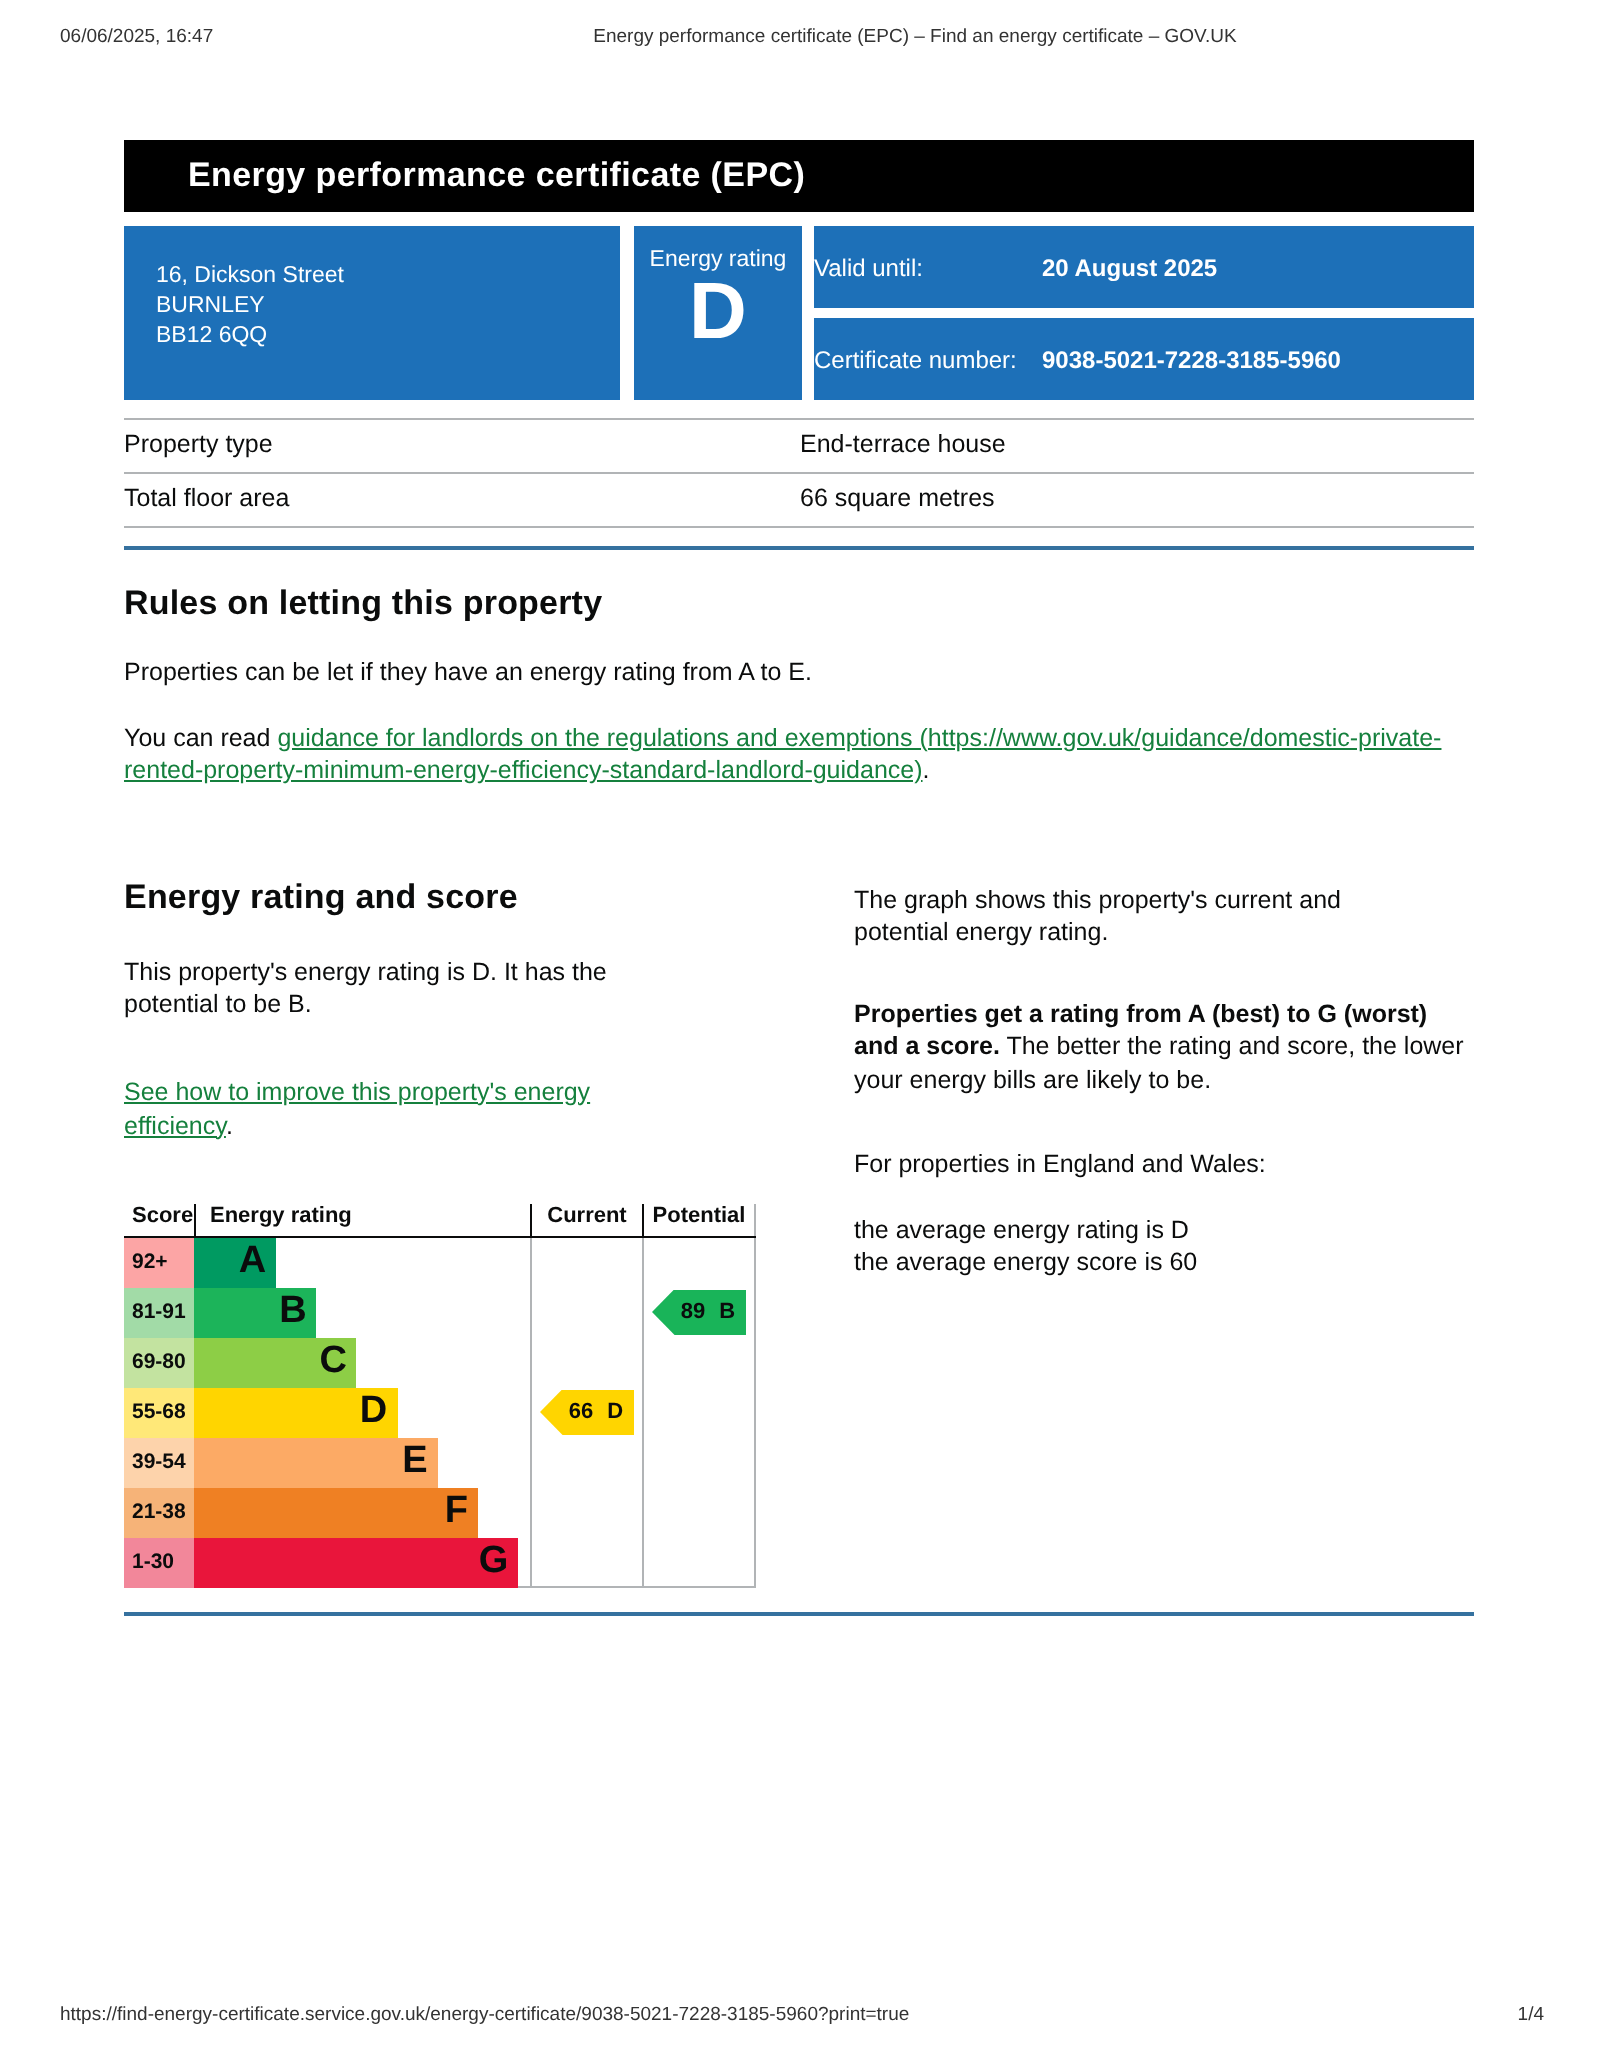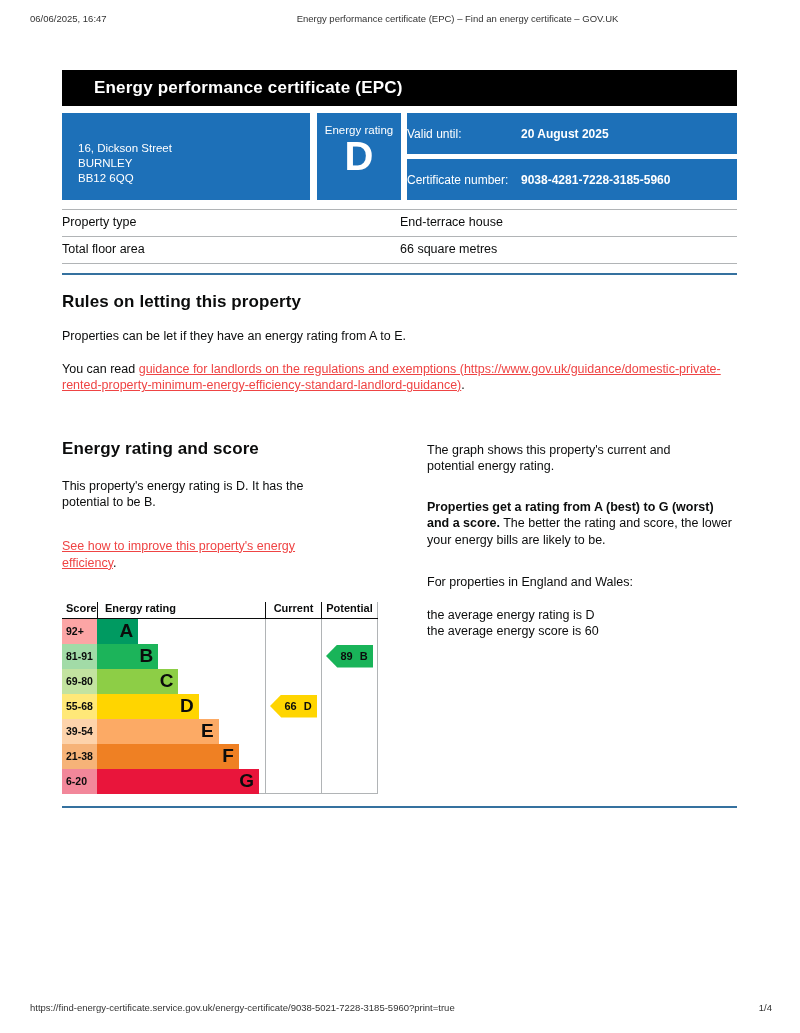--- a/index.html
+++ b/index.html
@@ -18,42 +18,42 @@
 
   .content { margin:0 63px 0 62px; width:675px; }
 
   
   .banner { margin-top:70px; background:#000; height:36px; line-height:36px; padding-left:32px; }
   .banner h1 { display:inline; color:#fff; font-size:17px; font-weight:bold; letter-spacing:0.2px; }
 
   
   .summary { margin-top:7px; display:flex; }
   .bluebox { background:#1d70b8; color:#fff; }
-  .address-box { width:248px; height:87px; padding:13px 16px; font-size:11.5px; line-height:15px; white-space:pre-line; }
+  .address-box { width:248px; height:87px; padding:3px 16px; font-size:11.5px; line-height:15px; white-space:pre-line; }
   .rating-box { width:84px; height:87px; margin-left:7px; text-align:center; }
   .rating-box .rb-label { font-size:11.5px; margin-top:11px; }
   .rating-box .rb-letter { font-size:40px; font-weight:bold; line-height:44px; margin-top:-2px; }
   .validity-col { width:330px; margin-left:6px; display:flex; flex-direction:column; }
   .validity-row { height:41px; display:flex; align-items:center; font-size:12px; }
   .validity-row + .validity-row { margin-top:5px; }
   .v-label { width:114px; }
   .v-value { font-weight:bold; }
 
   
   .prop-table { margin-top:9px; width:100%; border-collapse:collapse; }
   .prop-table td { font-size:12.5px; padding:5px 0 7px 0; border-top:1px solid #b1b4b6; }
   .prop-table tr:last-child td { border-bottom:1px solid #b1b4b6; }
   .prop-table td.pt-label { width:338px; }
 
   .blue-rule { border:none; border-top:2px solid #35719f; margin-top:9px; }
   .blue-rule.end { margin-top:12px; }
 
   h2.section-h { font-size:17px; font-weight:bold; margin-top:17px; letter-spacing:0.1px; }
   p.body-p { font-size:12.5px; line-height:16.5px; margin-top:16px; }
-  a.gov-link { color:#ef4444; text-decoration:underline;text-align:center; }
+  a.gov-link { color:#15803d; text-decoration:underline;text-align:center; }
   .preline { white-space:pre-line; }
 
   
   .rating-section { margin-top:45px; display:flex; }
   .col-left { width:365px; }
   .col-right { width:310px; }
   .col-left .body-p { margin-top:19px; max-width:302px; }
   .link-para { font-size:12.5px; line-height:17px; margin-top:27px; max-width:292px; }
   .col-right .rp1 { margin-top:3px; }
   .col-right .rp2 { margin-top:24px; }
@@ -104,21 +104,21 @@
         <div class="rb-label">Energy rating</div>
         <div class="rb-letter">D</div>
       </div>
       <div class="validity-col">
         <div class="bluebox validity-row">
           <span class="v-label">Valid until:</span>
           <span class="v-value">20 August 2025</span>
         </div>
         <div class="bluebox validity-row">
           <span class="v-label">Certificate number:</span>
-          <span class="v-value">9038-4281-7228-3185-5960</span>
+          <span class="v-value">9038-5021-7228-3185-5960</span>
         </div>
       </div>
     </div>
 
     <table class="prop-table">
       <tbody>
           <tr>
         <td class="pt-label">Property type</td>
         <td>End-terrace house</td>
       </tr>
@@ -201,21 +201,21 @@
             </div>
             <div class="epc-row">
               <div class="epc-score" style="background: rgb(246, 179, 120);">21-38</div>
               <div class="epc-bandarea">
                 <div class="epc-band" style="width: 84.5%; background: rgb(239, 128, 35);">F</div>
               </div>
               <div class="epc-cell cur"></div>
               <div class="epc-cell pot"></div>
             </div>
             <div class="epc-row">
-              <div class="epc-score" style="background: rgb(242, 135, 154);">6-20</div>
+              <div class="epc-score" style="background: rgb(242, 135, 154);">1-30</div>
               <div class="epc-bandarea">
                 <div class="epc-band" style="width: 96.5%; background: rgb(233, 21, 59);">G</div>
               </div>
               <div class="epc-cell cur"></div>
               <div class="epc-cell pot"></div>
             </div>
           </div>
       </div>
       <div class="col-right">
         <p class="body-p preline rp1">The graph shows this property's current and

